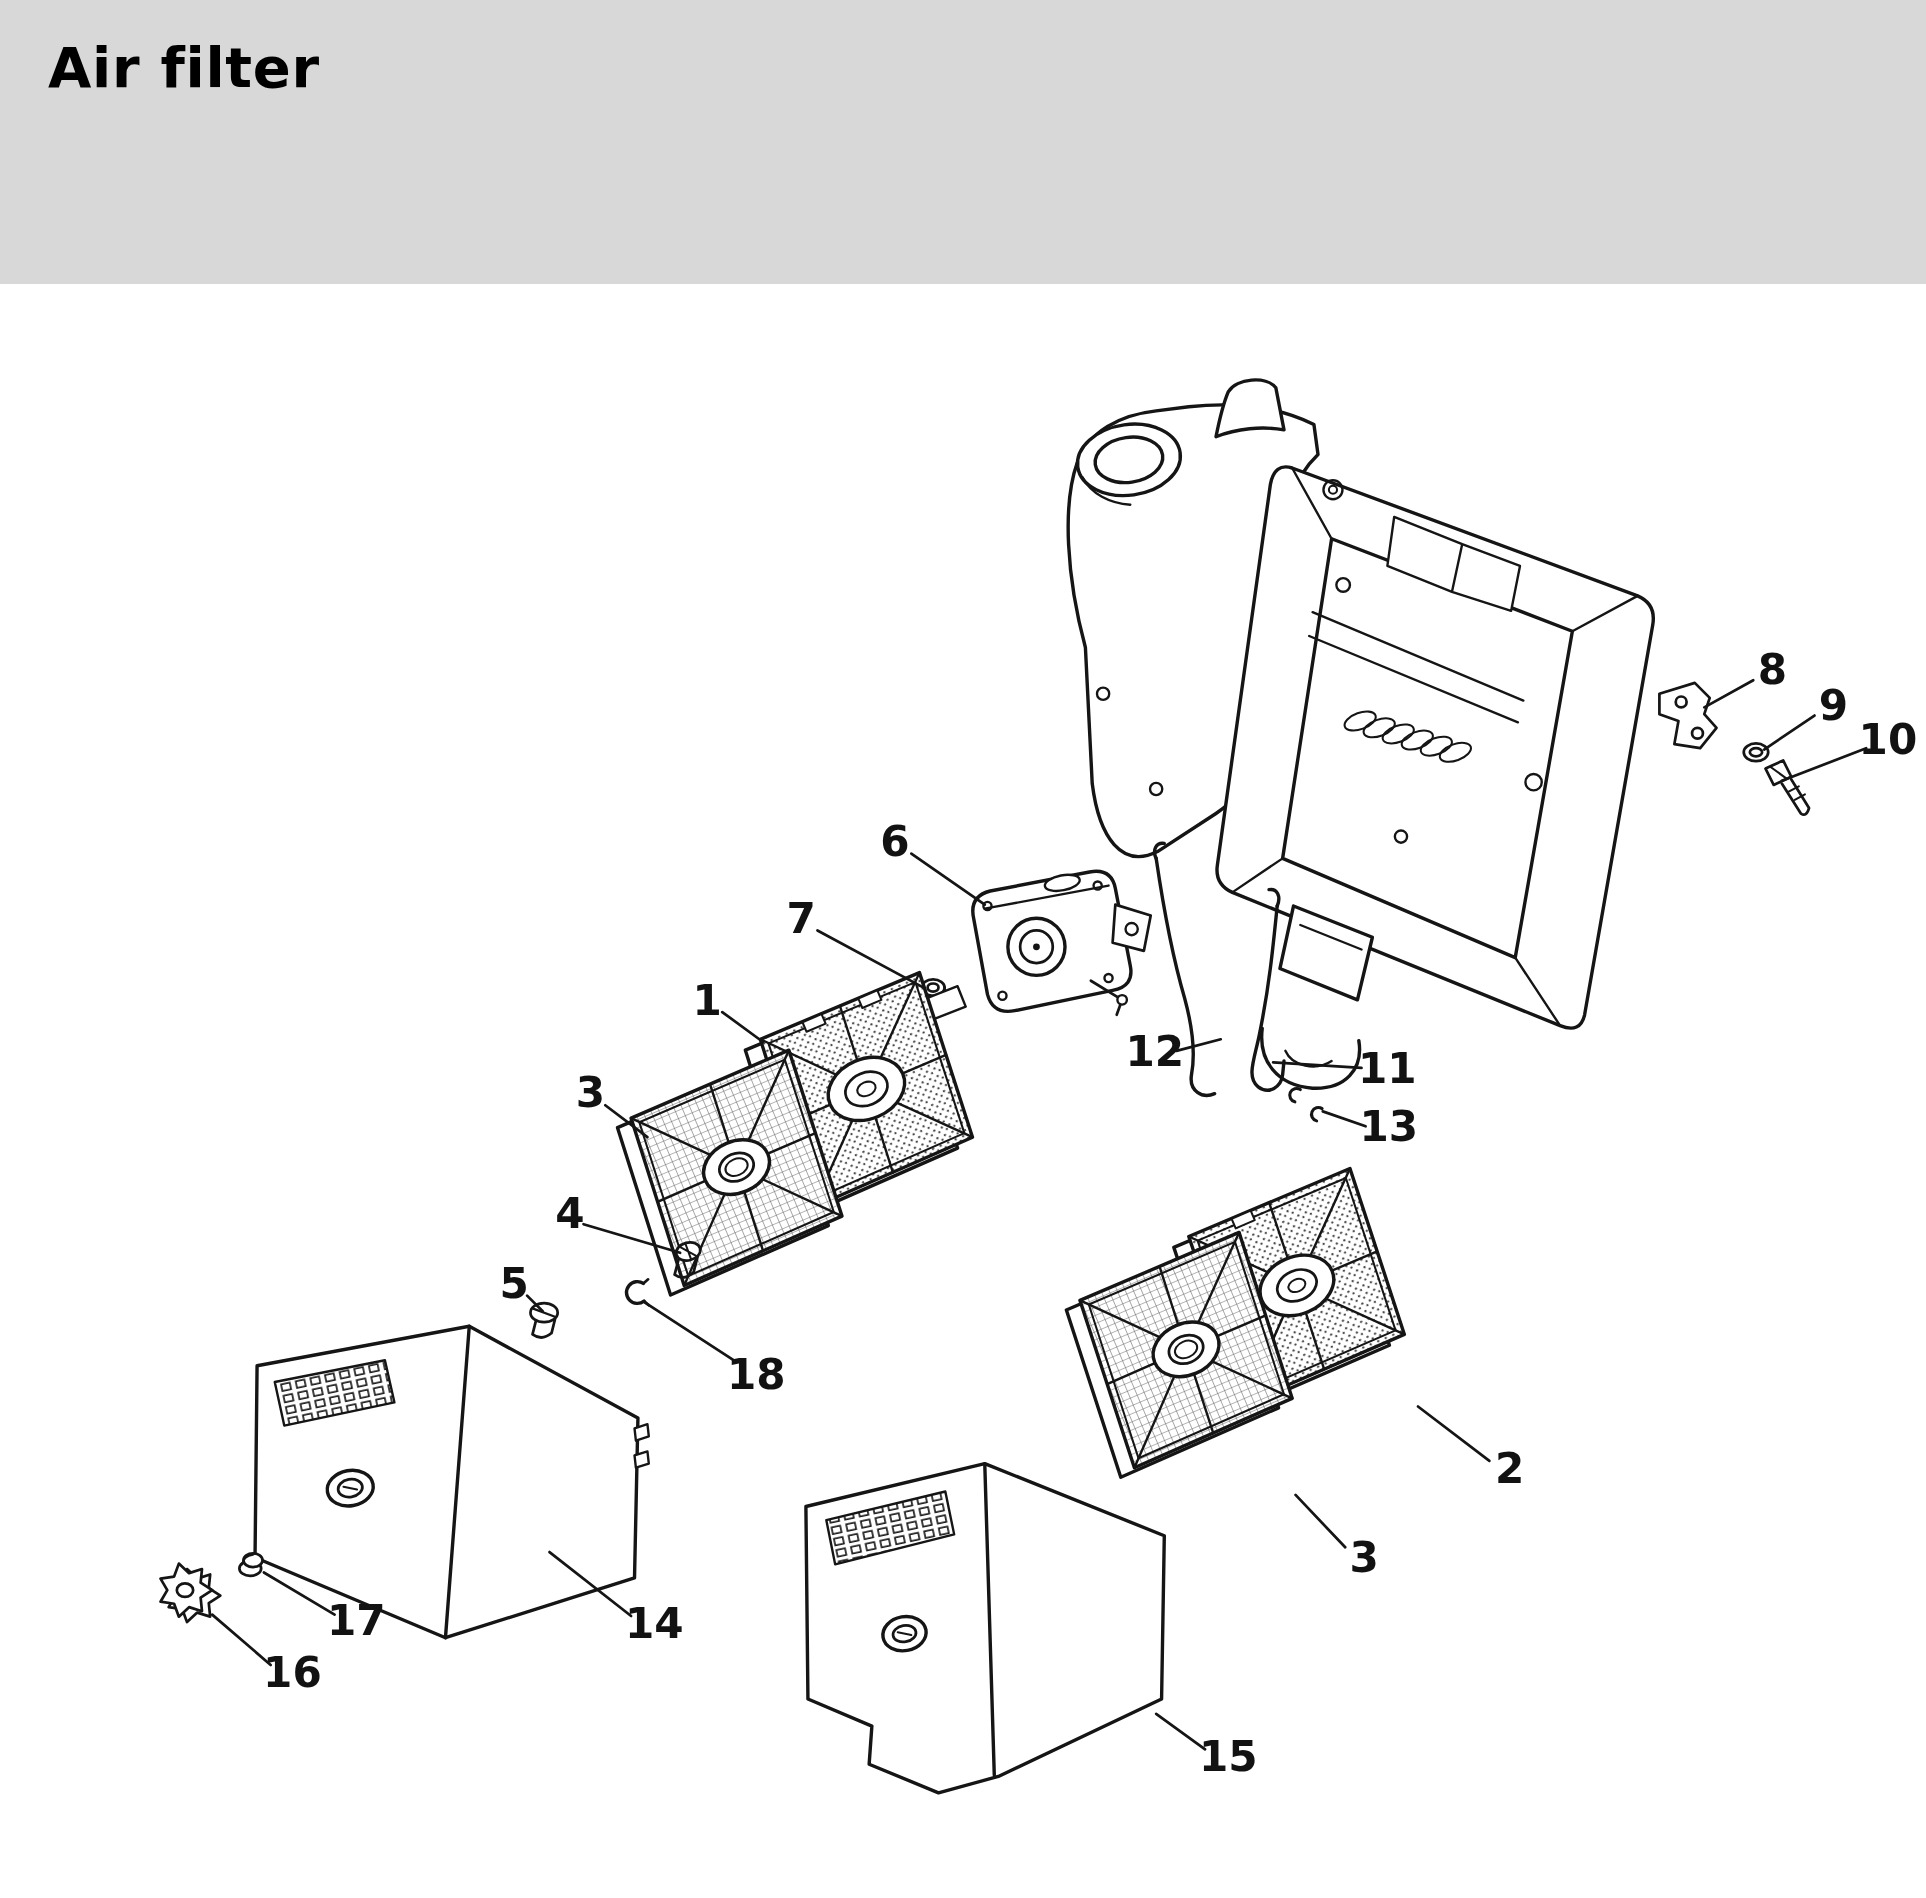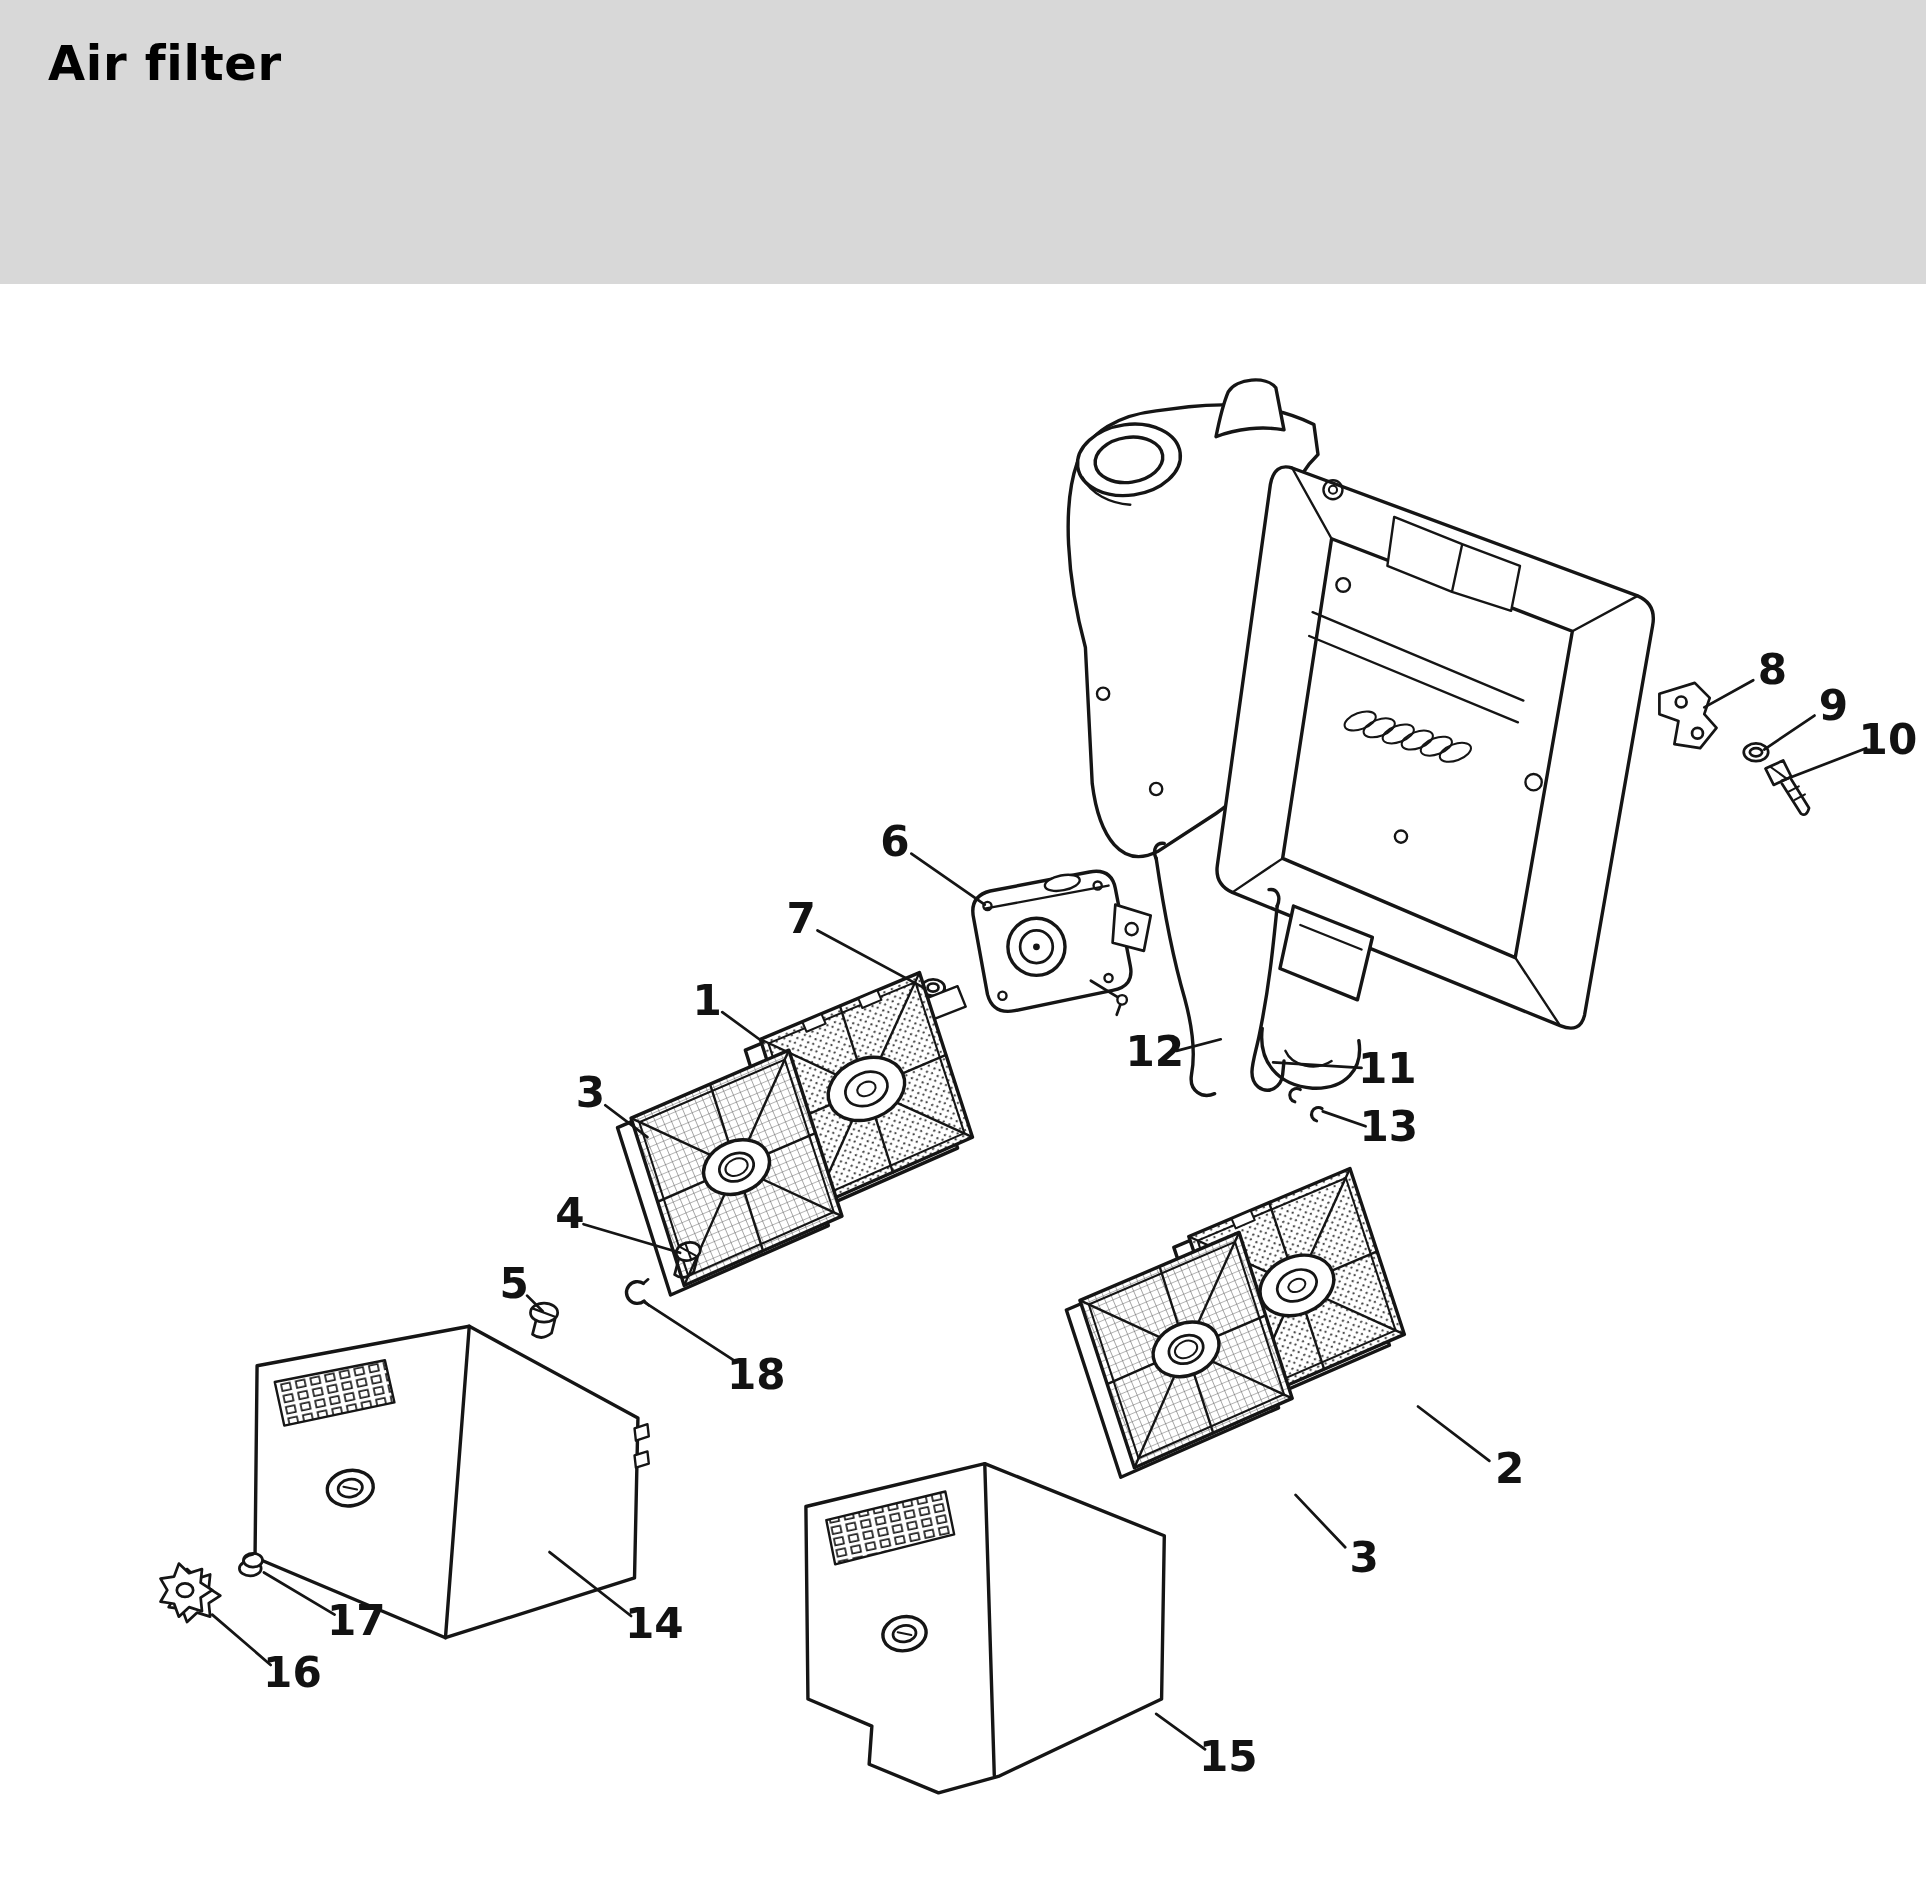--- a/index.html
+++ b/index.html
@@ -1,18 +1,18 @@
 <!DOCTYPE html>
 <html style="font-size:11px"><head>
 <meta charset="utf-8">
 <style>
   html,body{margin:0;padding:0;background:#ffffff;}
   body{width:1926px;height:1899px;position:relative;font-family:"Liberation Sans",sans-serif;overflow:hidden;}
   .header{position:absolute;top:0;left:0;width:1926px;height:284px;background:#d8d8d8;}
-  .title{position:absolute;left:48px;top:35px;margin:0;font-size:48px;font-weight:800;letter-spacing:0.7px;color:#000;font-family:"DejaVu Sans",sans-serif;}
+  .title{position:absolute;left:48px;top:35px;margin:0;font-size:56px;font-weight:800;letter-spacing:0.7px;color:#000;font-family:"DejaVu Sans",sans-serif;}
   .diagram{position:absolute;top:0;left:0;}
   .diagram text{font-family:"DejaVu Sans",sans-serif;font-weight:bold;font-size:62px;fill:#121212;text-anchor:middle;}
 </style>
 </head>
 <body>
 
 <header class="header">
   <h1 class="title">Air filter</h1>
 </header>
 

